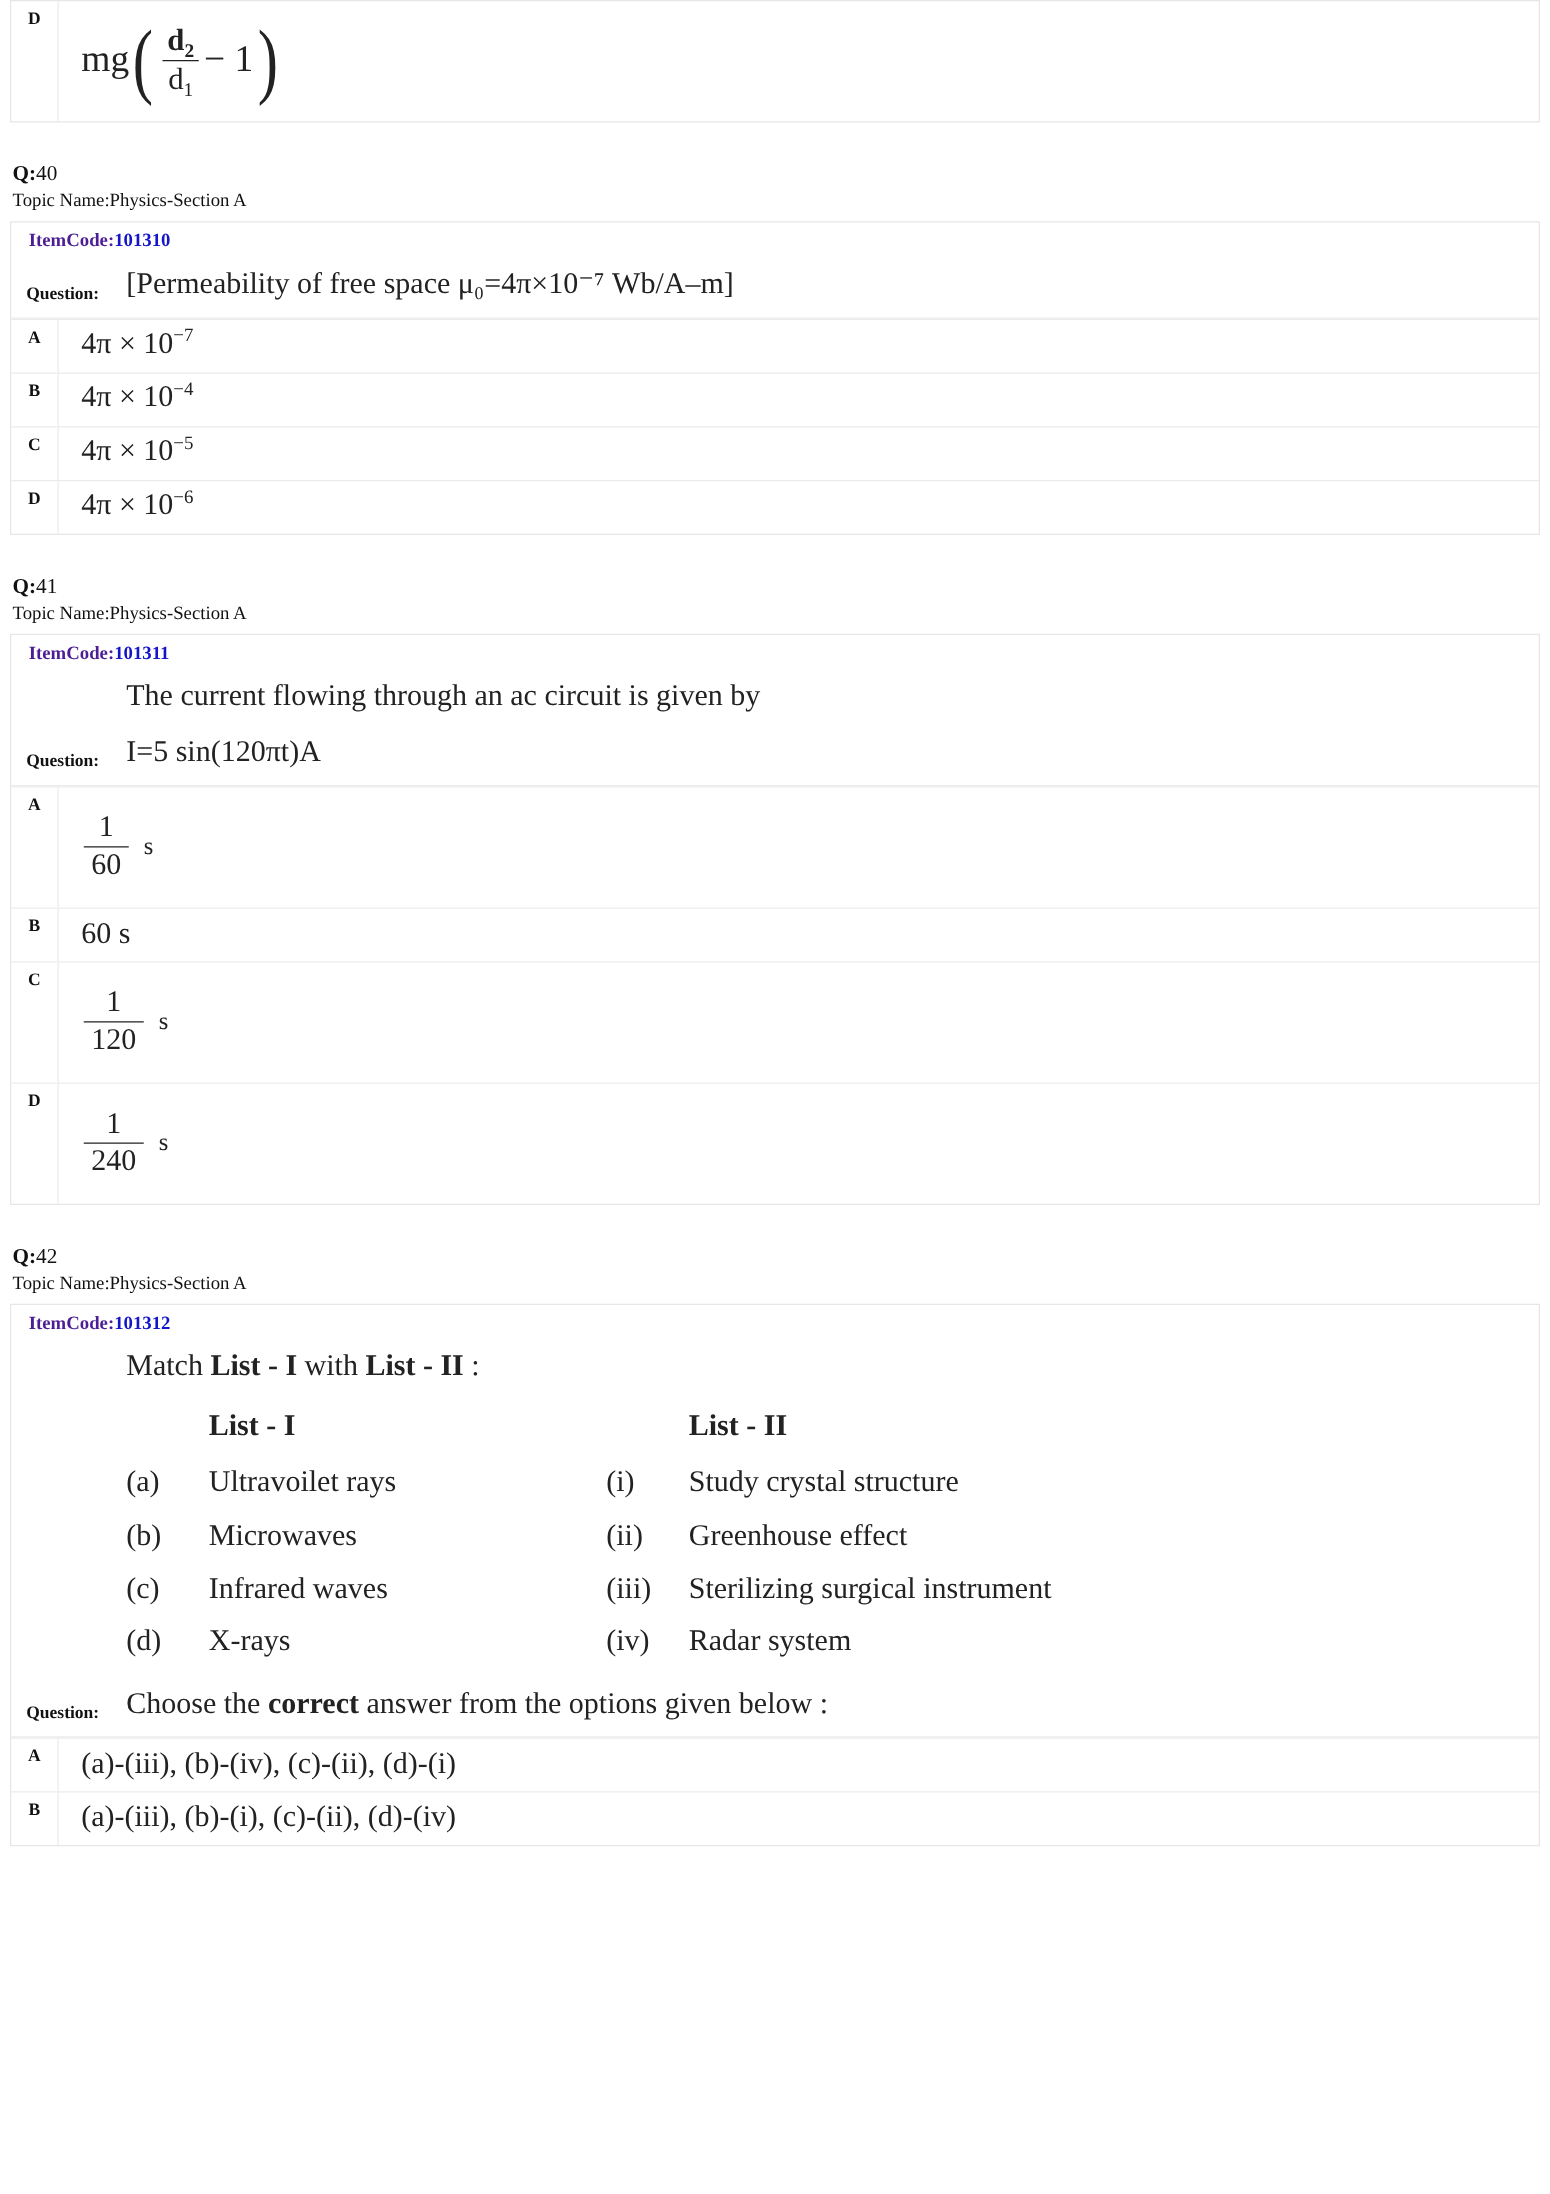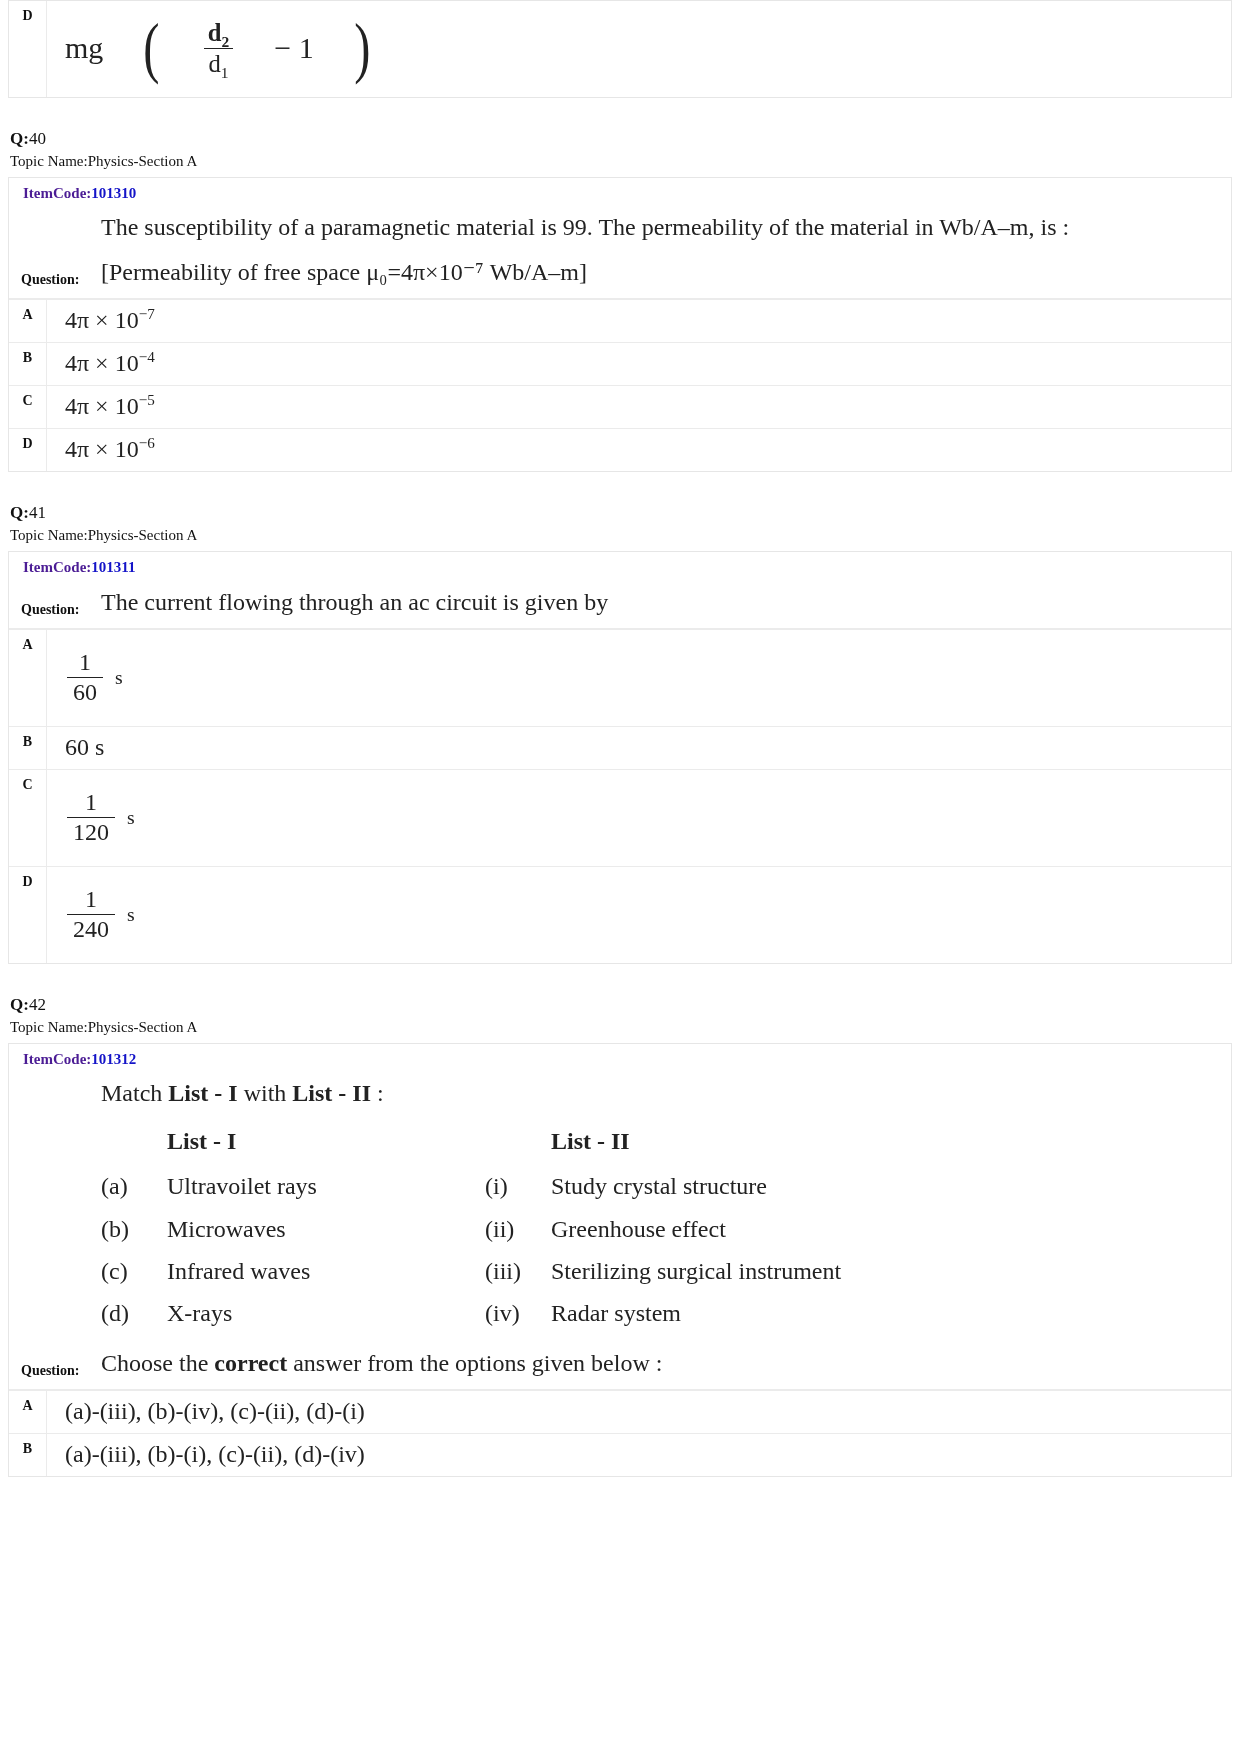--- a/index.html
+++ b/index.html
@@ -110,21 +110,21 @@
     flex: 1 1 auto;
     padding: 2px 10px 4px 18px;
     font-size: 24px;
     color: #222;
     display: flex;
     align-items: center;
   }
   .opt-content.tall { min-height: 90px; }
 
   
-  .math { font-family: "Liberation Serif", "DejaVu Serif", serif; gap: 37px; }
+  .math { font-family: "Liberation Serif", "DejaVu Serif", serif; }
   sup.exp {
     font-size: 0.63em;
     vertical-align: super;
     line-height: 0;
   }
   sub.sb {
     font-size: 0.63em;
     vertical-align: sub;
     line-height: 0;
   }
@@ -246,21 +246,20 @@
   </div>
 
   <div class="q-card">
     <div class="itemcode-row">
       <span class="ic-label">ItemCode:</span><span class="ic-value">101310</span>
     </div>
 
     <div class="question-row">
       <div class="question-label">Question:</div>
       <div class="question-body">
-        <span class="stem-line stem-just">The susceptibility of a paramagnetic material is 99.  The permeability of the material in Wb/A–m, is :</span>
         <span class="stem-line">[Permeability of free space μ₀=4π×10⁻⁷ Wb/A–m]</span>
       </div>
     </div>
 
     <div class="opt-row">
       <div class="opt-letter">A</div>
       <div class="opt-content">
         <span class="math"><span>4π × 10</span><sup class="exp">−7</sup></span>
       </div>
     </div>
@@ -297,20 +296,21 @@
 
   <div class="q-card">
     <div class="itemcode-row">
       <span class="ic-label">ItemCode:</span><span class="ic-value">101311</span>
     </div>
 
     <div class="question-row">
       <div class="question-label">Question:</div>
       <div class="question-body">
         <span class="stem-line">The current flowing through an ac circuit is given by</span>
+        <span class="stem-line math">I=5 sin(120πt)A</span>
       </div>
     </div>
 
     <div class="opt-row">
       <div class="opt-letter">A</div>
       <div class="opt-content tall">
         <span class="frac math">
           <span class="num">1</span>
           <span class="den">60</span>
         </span>

